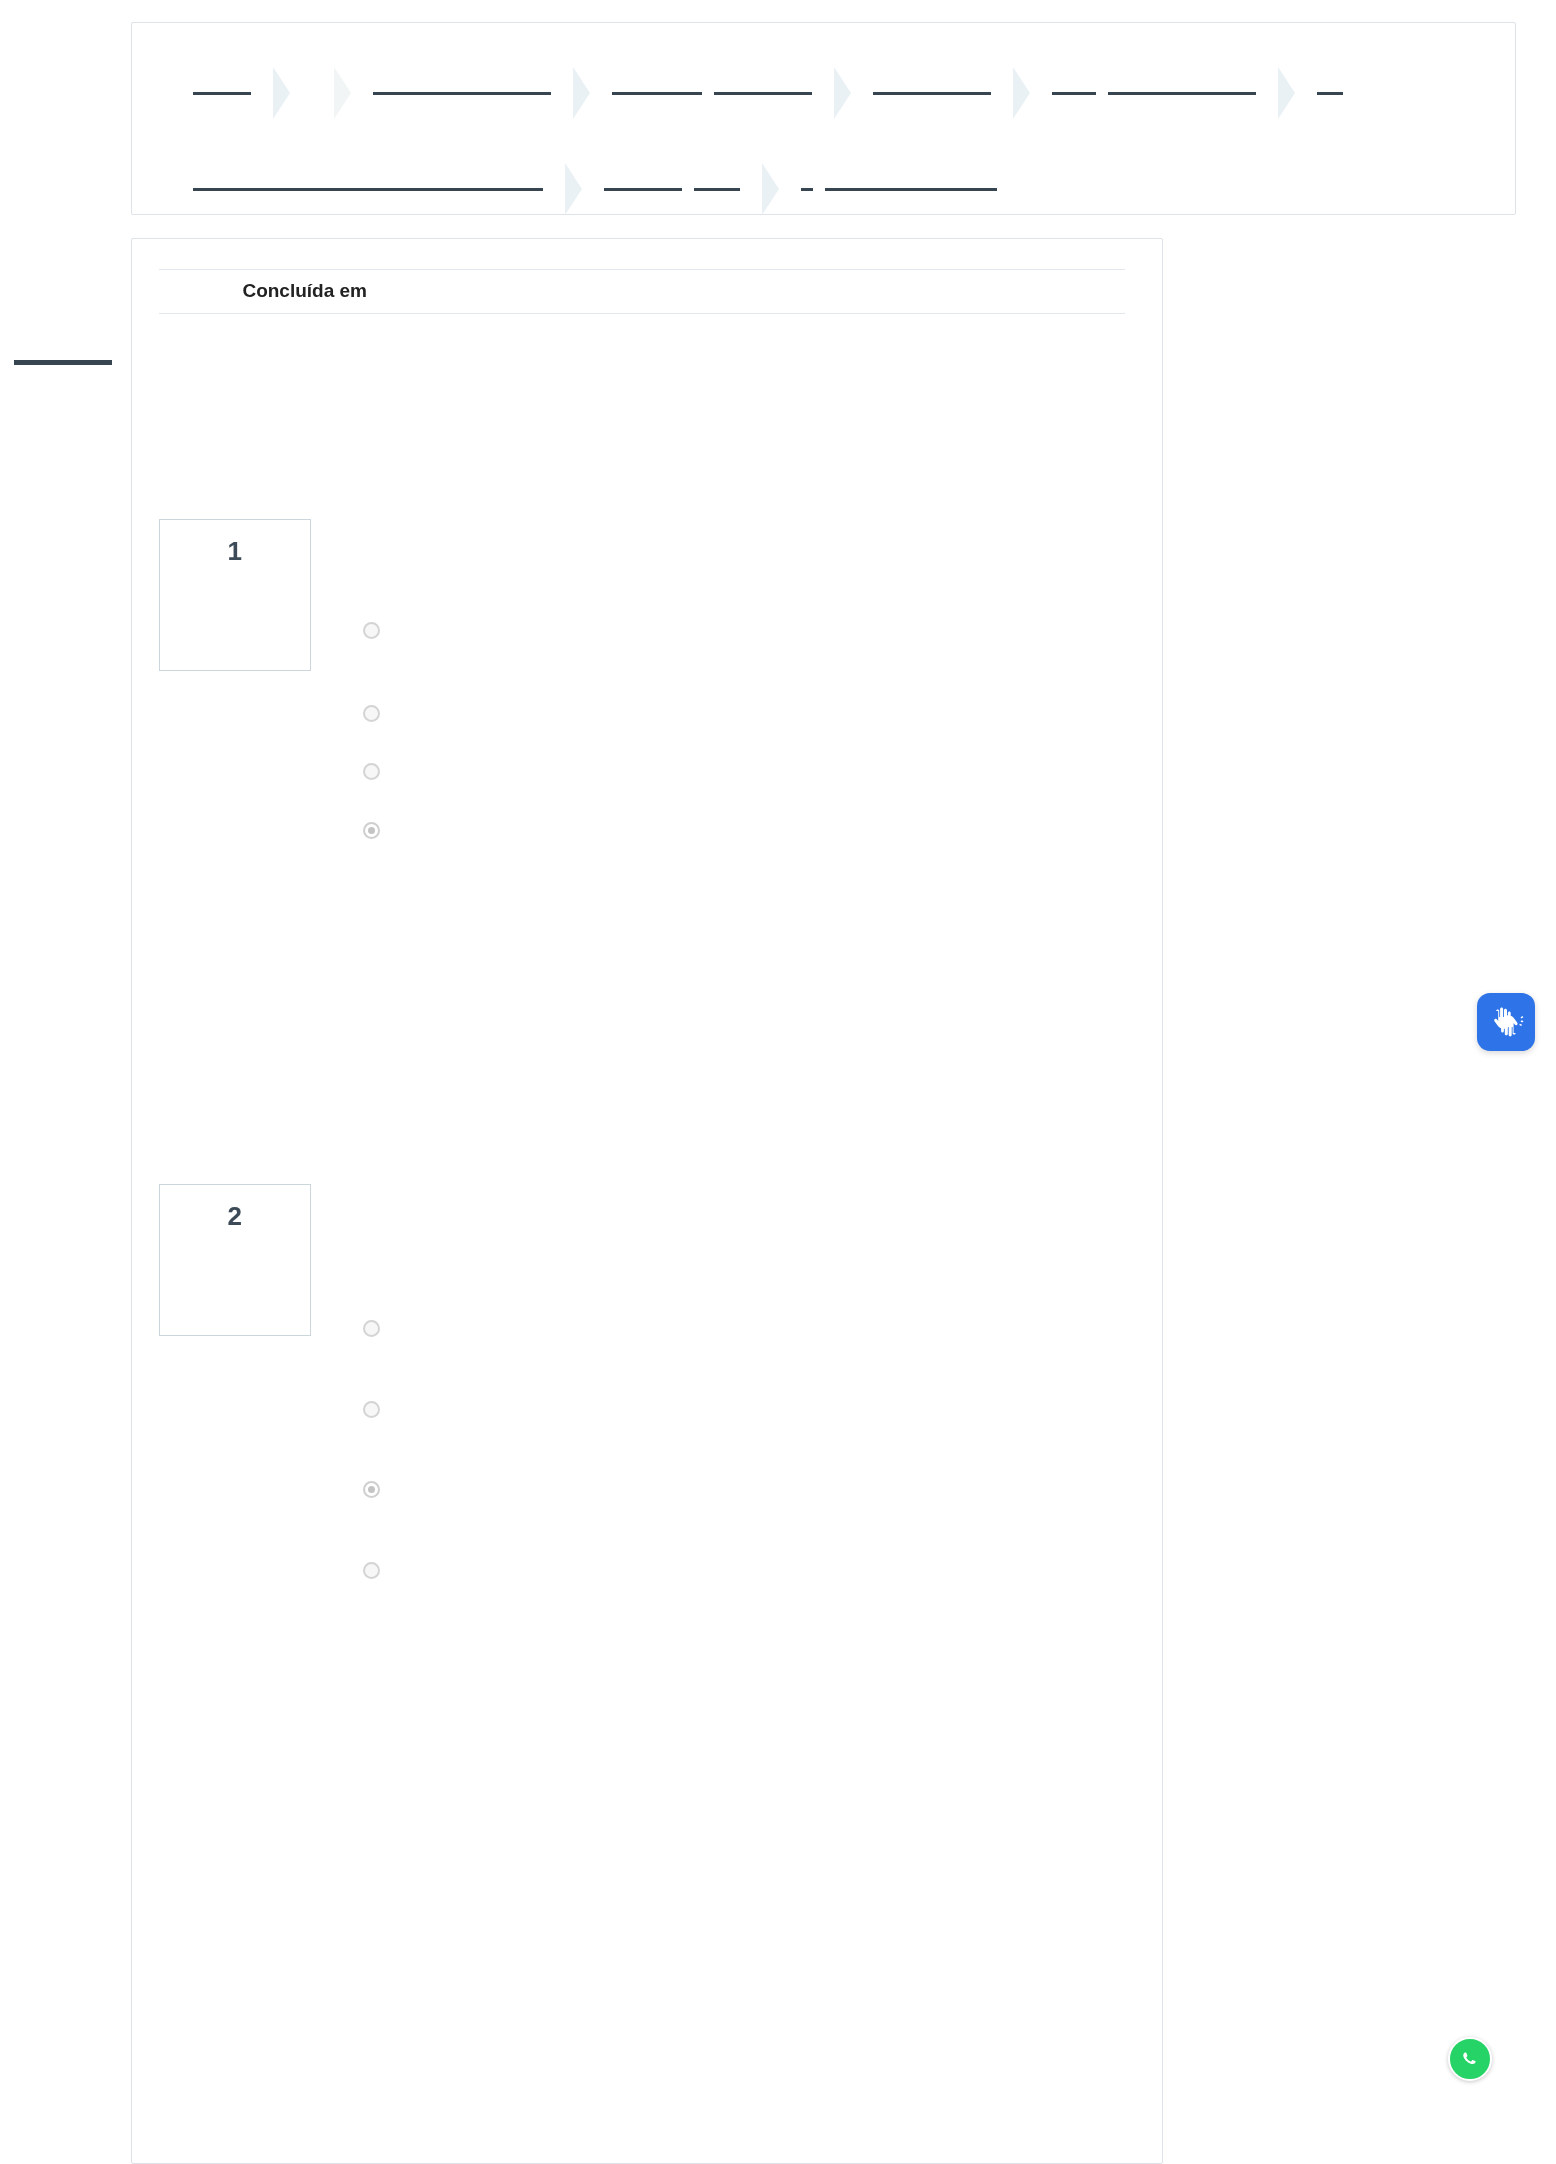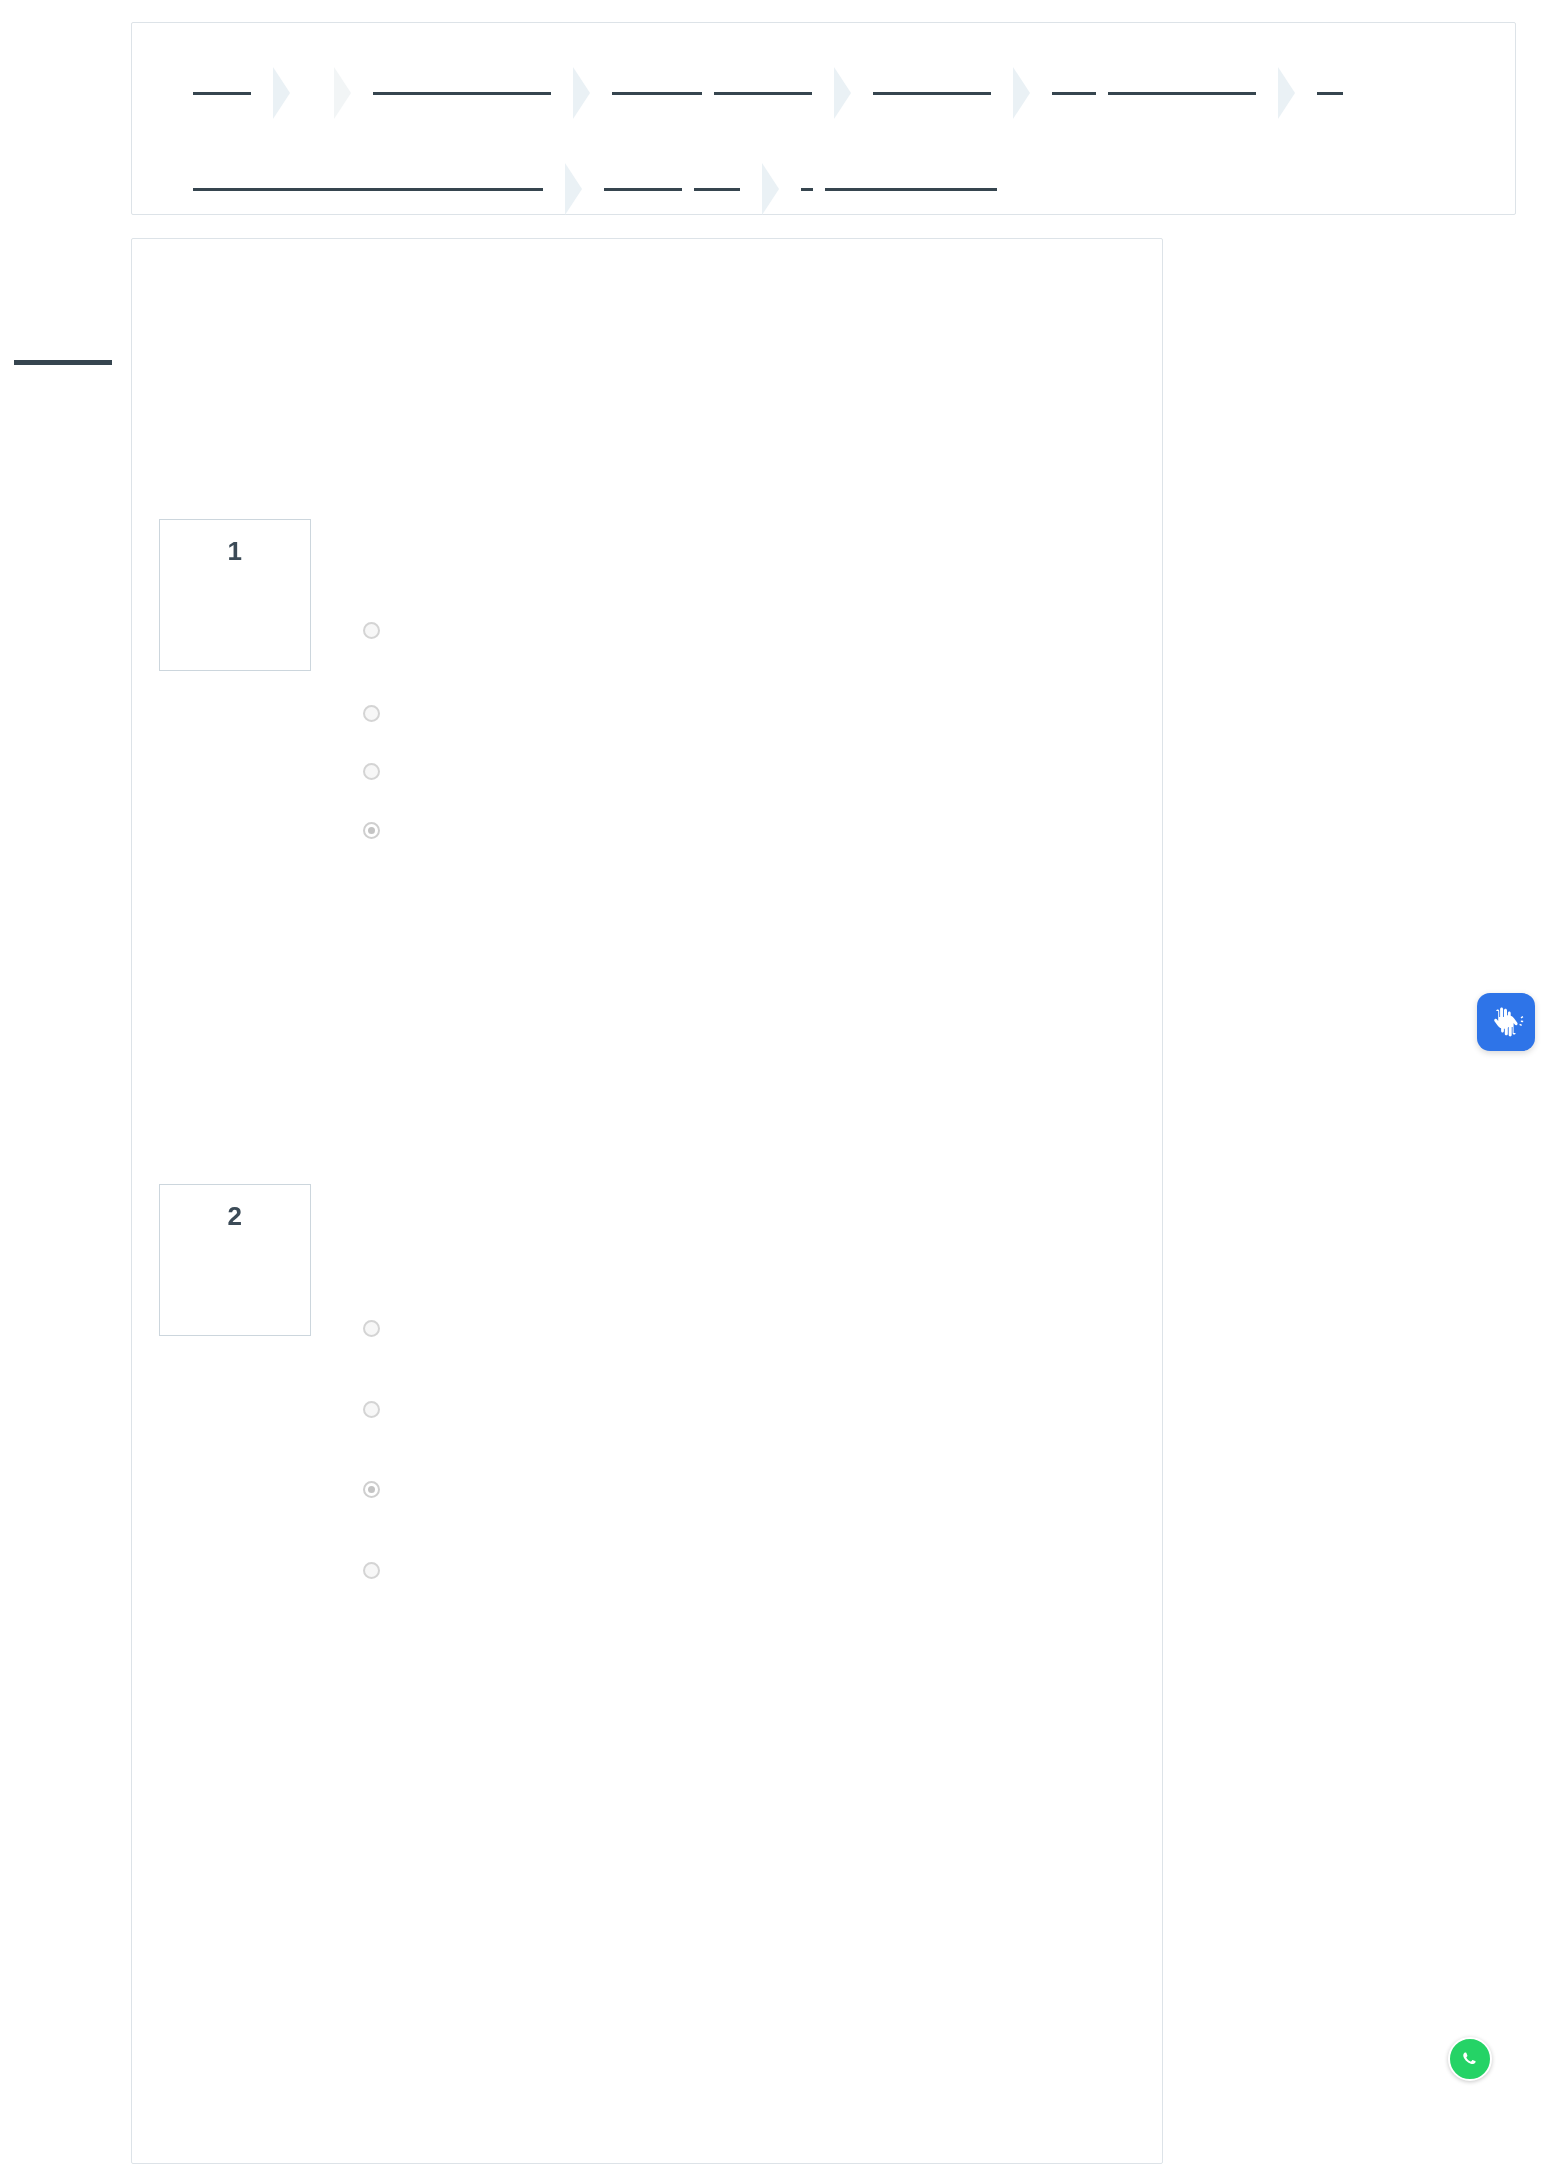--- a/index.html
+++ b/index.html
@@ -233,20 +233,26 @@
           <span class="redact" style="width:172px"></span>
         </span>
 
     </div>
   </div>
 
   <div class="content-card">
 
     <table class="summary">
       <tbody>
+        <tr>
+          <th>Concluída em</th>
+          <td>
+            <span class="val-a"></span><span class="val-b"></span>
+          </td>
+        </tr>
       </tbody>
     </table>
 
     <div class="qbox q1">
       <div class="qnum">1</div>
     </div>
     <div class="opt" style="top:383px">
       <span class="radio"></span>
     </div>
     <div class="opt" style="top:466px">

